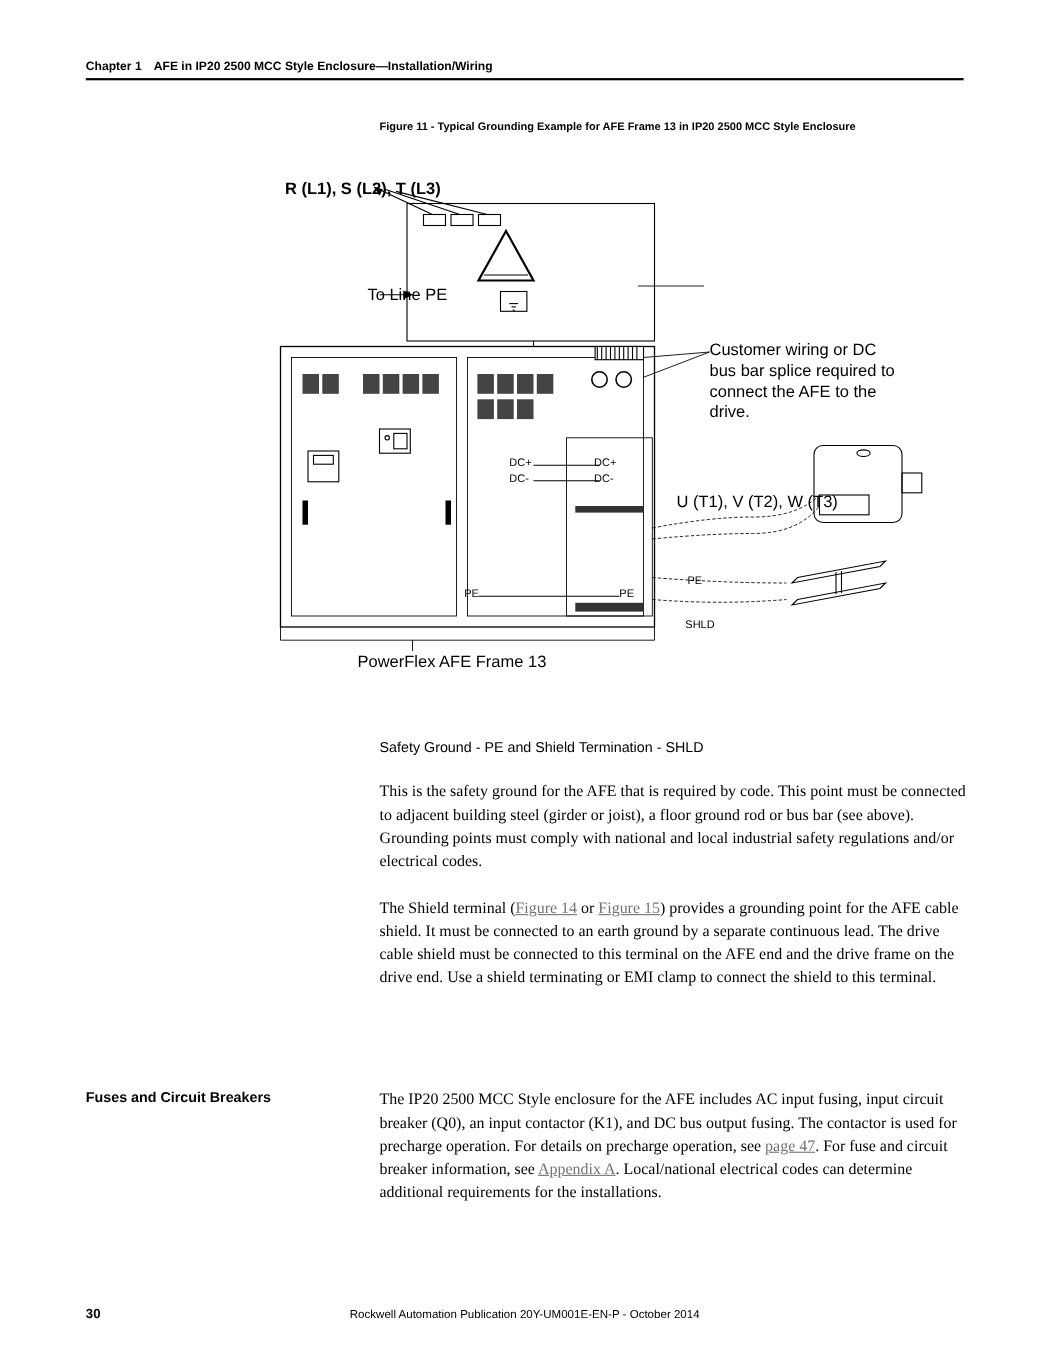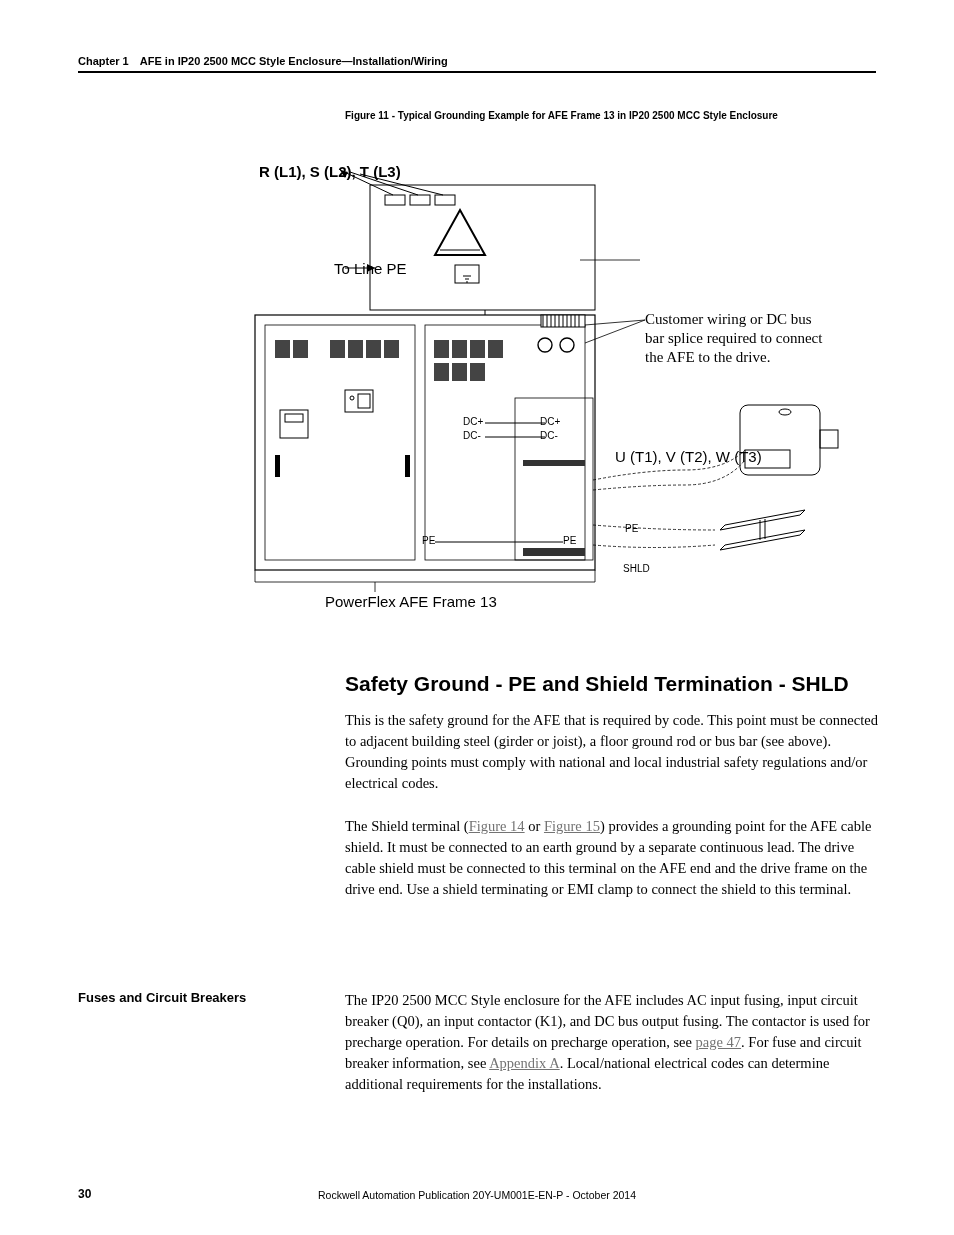--- a/index.html
+++ b/index.html
@@ -41,22 +41,22 @@
   }
   .diagram-label {
     position: absolute;
     font-family: Arial, Helvetica, sans-serif;
     font-size: 15px;
     line-height: 1.25;
   }
   .section-heading {
     position: absolute;
     font-family: Arial, Helvetica, sans-serif;
-    font-weight: bold;
-    font-size: 21px;
+    font-weight: normal;
+    font-size: 13px;
   }
   .side-heading {
     position: absolute;
     font-family: Arial, Helvetica, sans-serif;
     font-weight: bold;
     font-size: 13px;
   }
   .body-text {
     position: absolute;
     left: 345px;
@@ -208,21 +208,21 @@
     <rect x="500" y="300" width="45" height="18" fill="none" stroke="#000"></rect>
 
     <polygon points="480,375 560,360 555,365 475,380" fill="none" stroke="#000"></polygon>
     <polygon points="480,395 560,380 555,385 475,400" fill="none" stroke="#000"></polygon>
     <line x1="515" y1="370" x2="515" y2="390" stroke="#000"></line>
     <line x1="520" y1="369" x2="520" y2="389" stroke="#000"></line>
   </svg>
 
   <div class="diagram-label" style="top:13px; left:14px; font-weight:bold;">R (L1), S (L2), T (L3)</div>
   <div class="diagram-label" style="top:110px; left:89px;">To Line PE</div>
-  <div class="diagram-label" style="top:160px; left:400px; width:180px;font-family:Liberation Serif, serif;">Customer wiring or DC bus bar splice required to connect the AFE to the drive.</div>
+  <div class="diagram-label" style="top:160px; left:400px; width:180px;">Customer wiring or DC bus bar splice required to connect the AFE to the drive.</div>
   <div class="tiny-label" style="top:266px; left:218px;">DC+</div>
   <div class="tiny-label" style="top:266px; left:295px;">DC+</div>
   <div class="tiny-label" style="top:280px; left:218px;">DC-</div>
   <div class="tiny-label" style="top:280px; left:295px;">DC-</div>
   <div class="diagram-label" style="top:298px; left:370px;">U (T1), V (T2), W (T3)</div>
   <div class="tiny-label" style="top:385px; left:177px;">PE</div>
   <div class="tiny-label" style="top:385px; left:318px;">PE</div>
   <div class="tiny-label" style="top:373px; left:380px;">PE</div>
   <div class="tiny-label" style="top:413px; left:378px;">SHLD</div>
   <div class="diagram-label" style="top:443px; left:80px;">PowerFlex AFE Frame 13</div>

